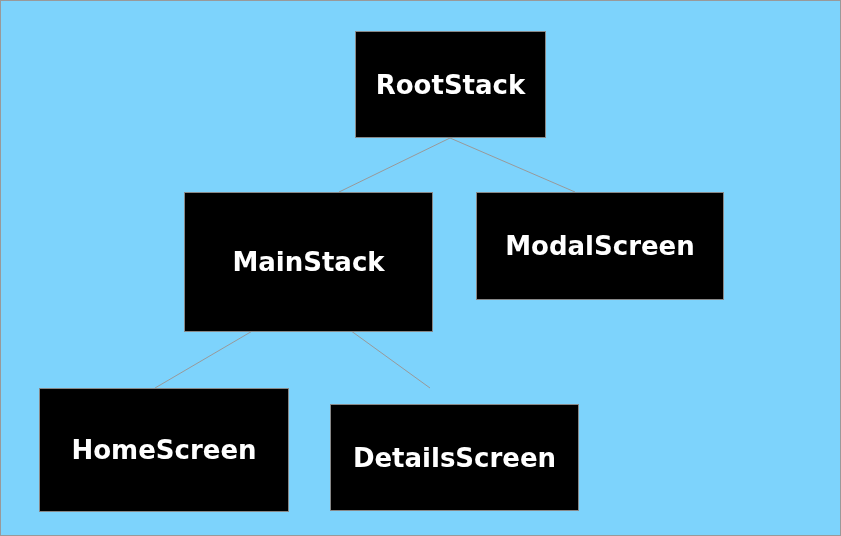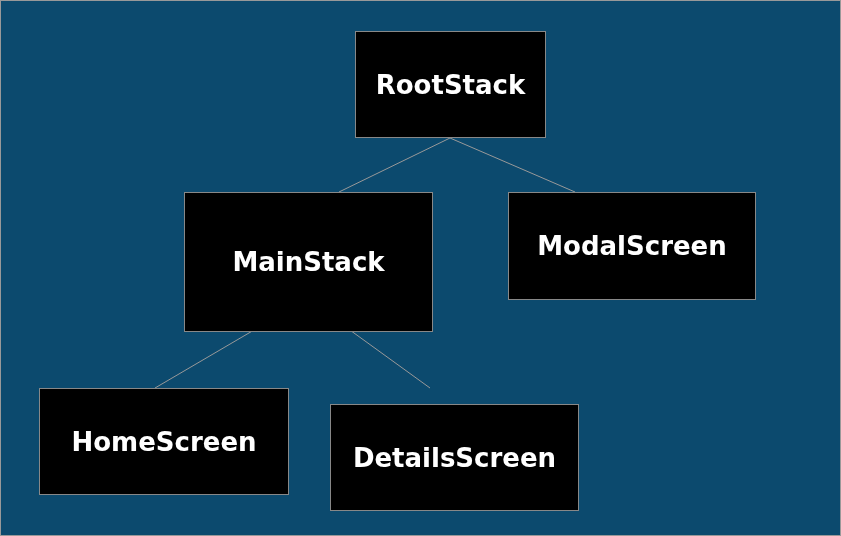--- a/index.html
+++ b/index.html
@@ -6,21 +6,21 @@
     margin: 0;
     padding: 0;
     background: #ffffff;
     font-family: "DejaVu Sans", "Liberation Sans", sans-serif;
   }
   .canvas {
     position: relative;
     width: 839px;
     height: 534px;
     border: 1px solid #999999;
-    background: #0c4a6e;
+    background: #7dd3fc;
     overflow: hidden;
   }
   .edges-svg {
     position: absolute;
     left: 0;
     top: 0;
     width: 839px;
     height: 534px;
     pointer-events: none;
   }
@@ -33,22 +33,22 @@
     display: flex;
     align-items: center;
     justify-content: center;
     font-weight: 700;
     font-size: 26px;
     line-height: 1;
     text-align: center;
   }
   .node-rootstack    { left: 354px; top: 30px;  width: 191px; height: 107px; }
   .node-mainstack    { left: 183px; top: 191px; width: 249px; height: 140px; }
-  .node-modalscreen  { left: 475px; top: 191px; width: 248px; height: 108px; margin-left: 32px; }
-  .node-homescreen   { left: 38px;  top: 387px; width: 250px; height: 107px; }
+  .node-modalscreen  { left: 475px; top: 191px; width: 248px; height: 108px; }
+  .node-homescreen   { left: 38px;  top: 387px; width: 250px; height: 124px; }
   .node-detailsscreen{ left: 329px; top: 403px; width: 249px; height: 107px; }
   .node-label {
     display: inline-block;
   }
 </style>
 </head>
 <body>
 
 <div class="canvas">
 

